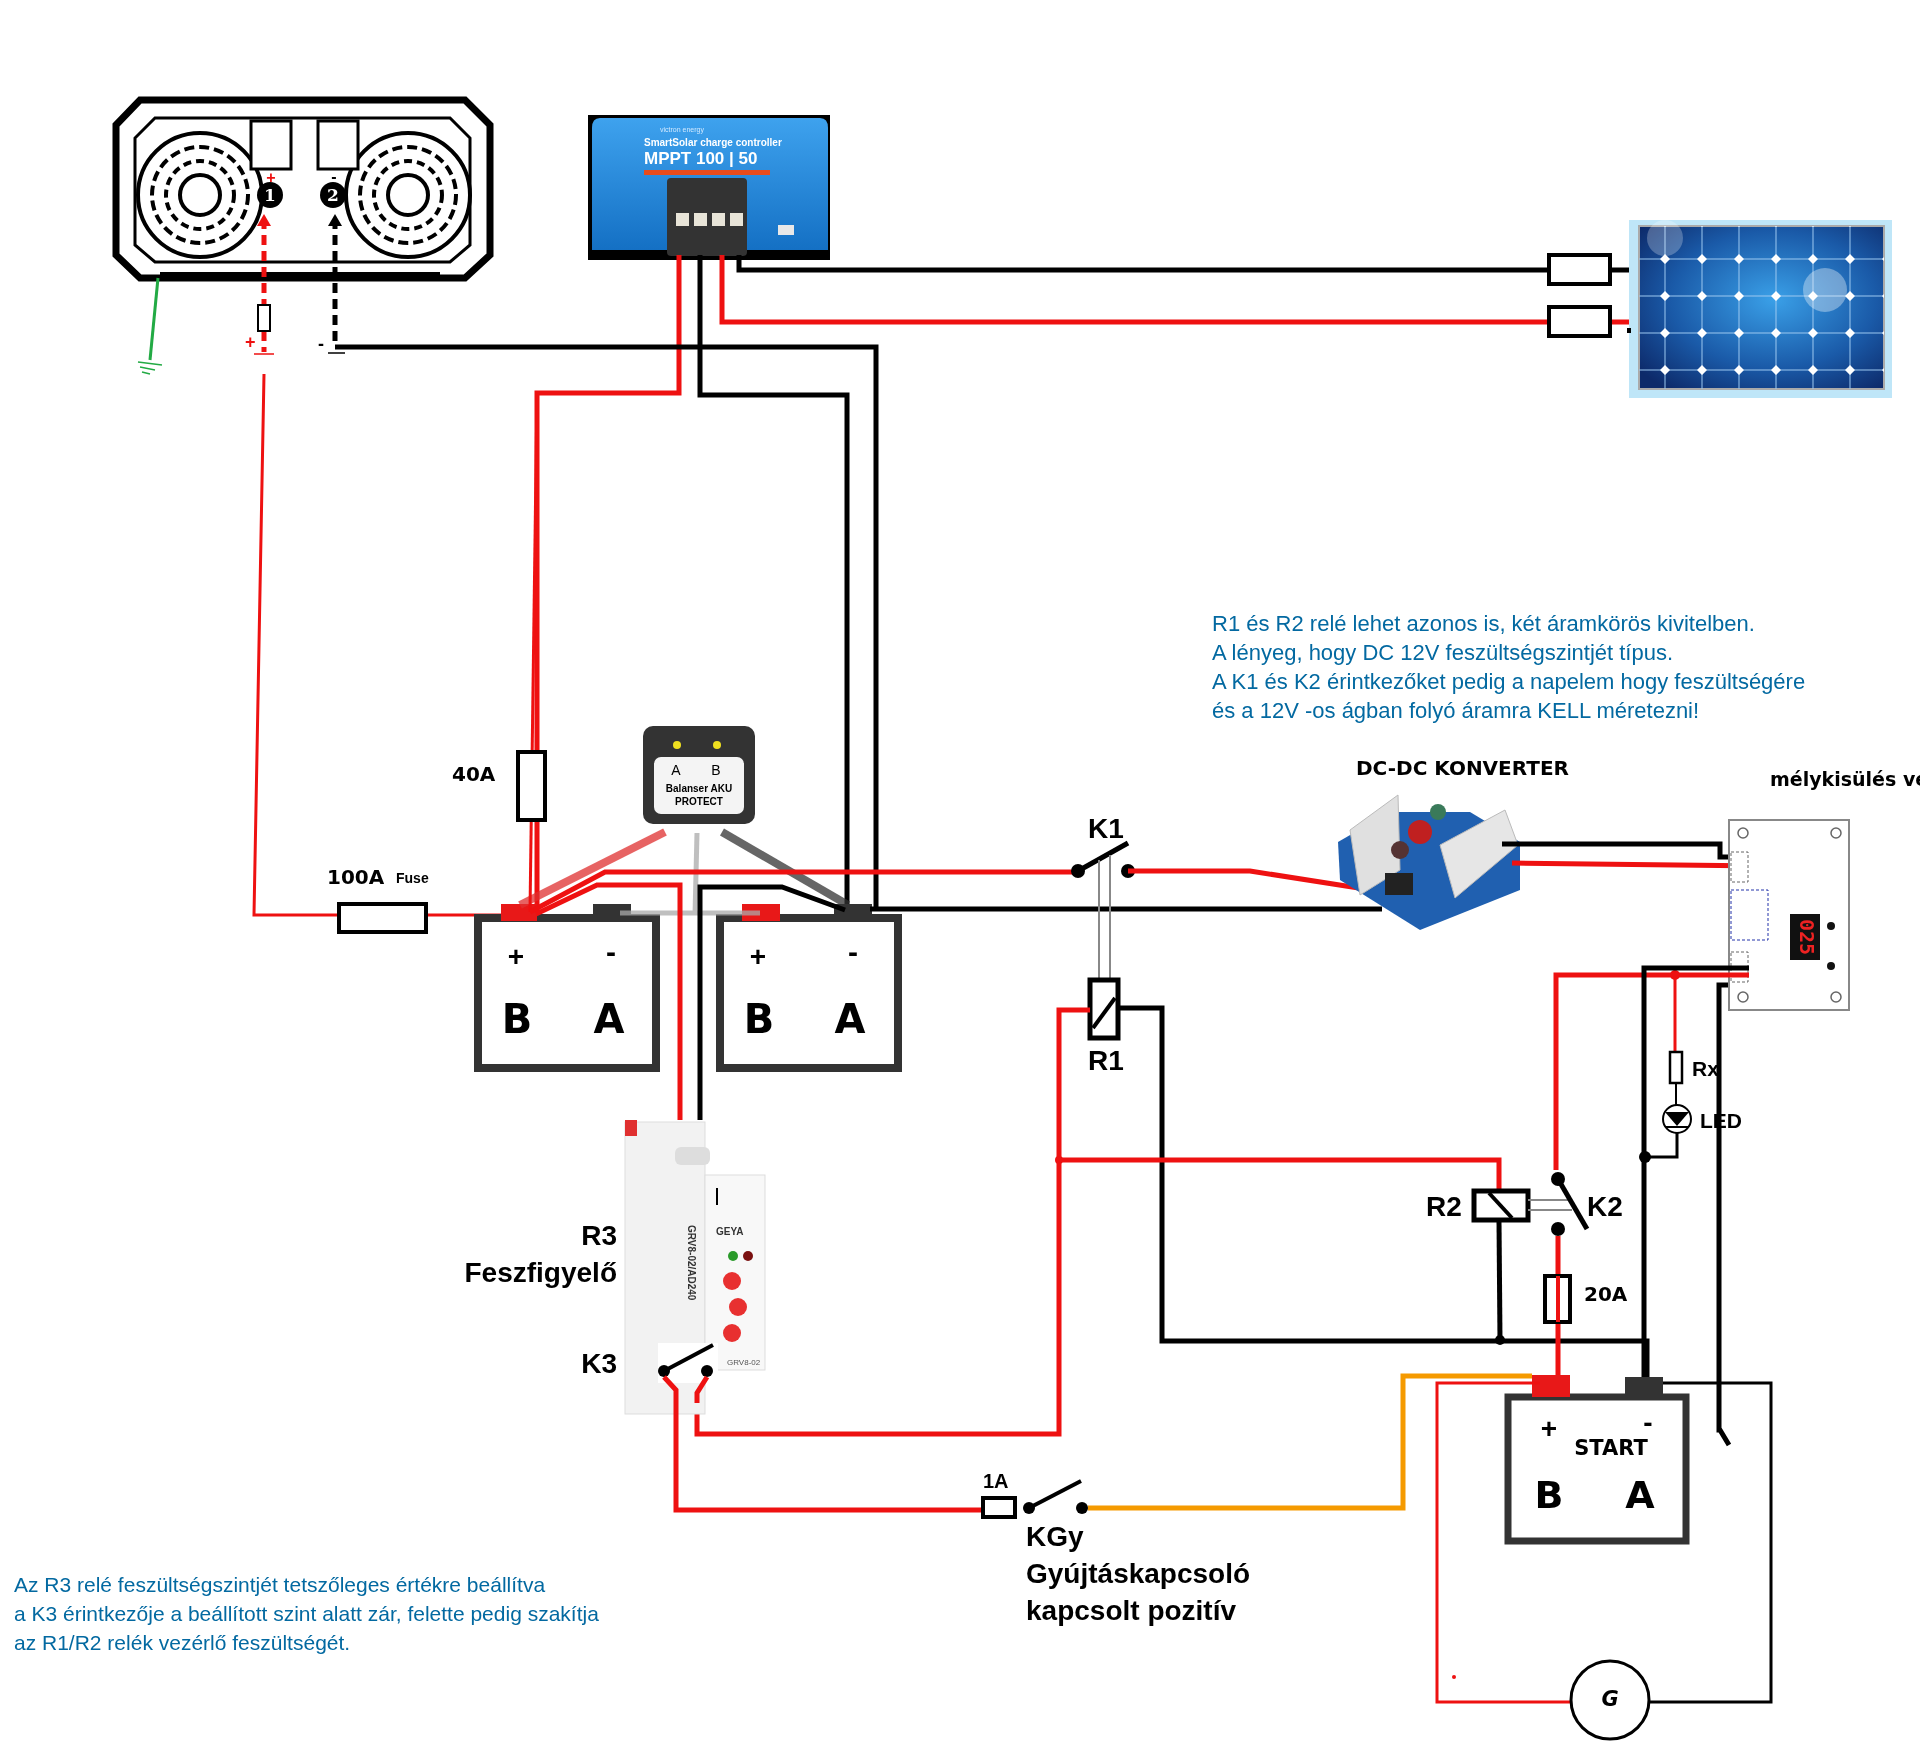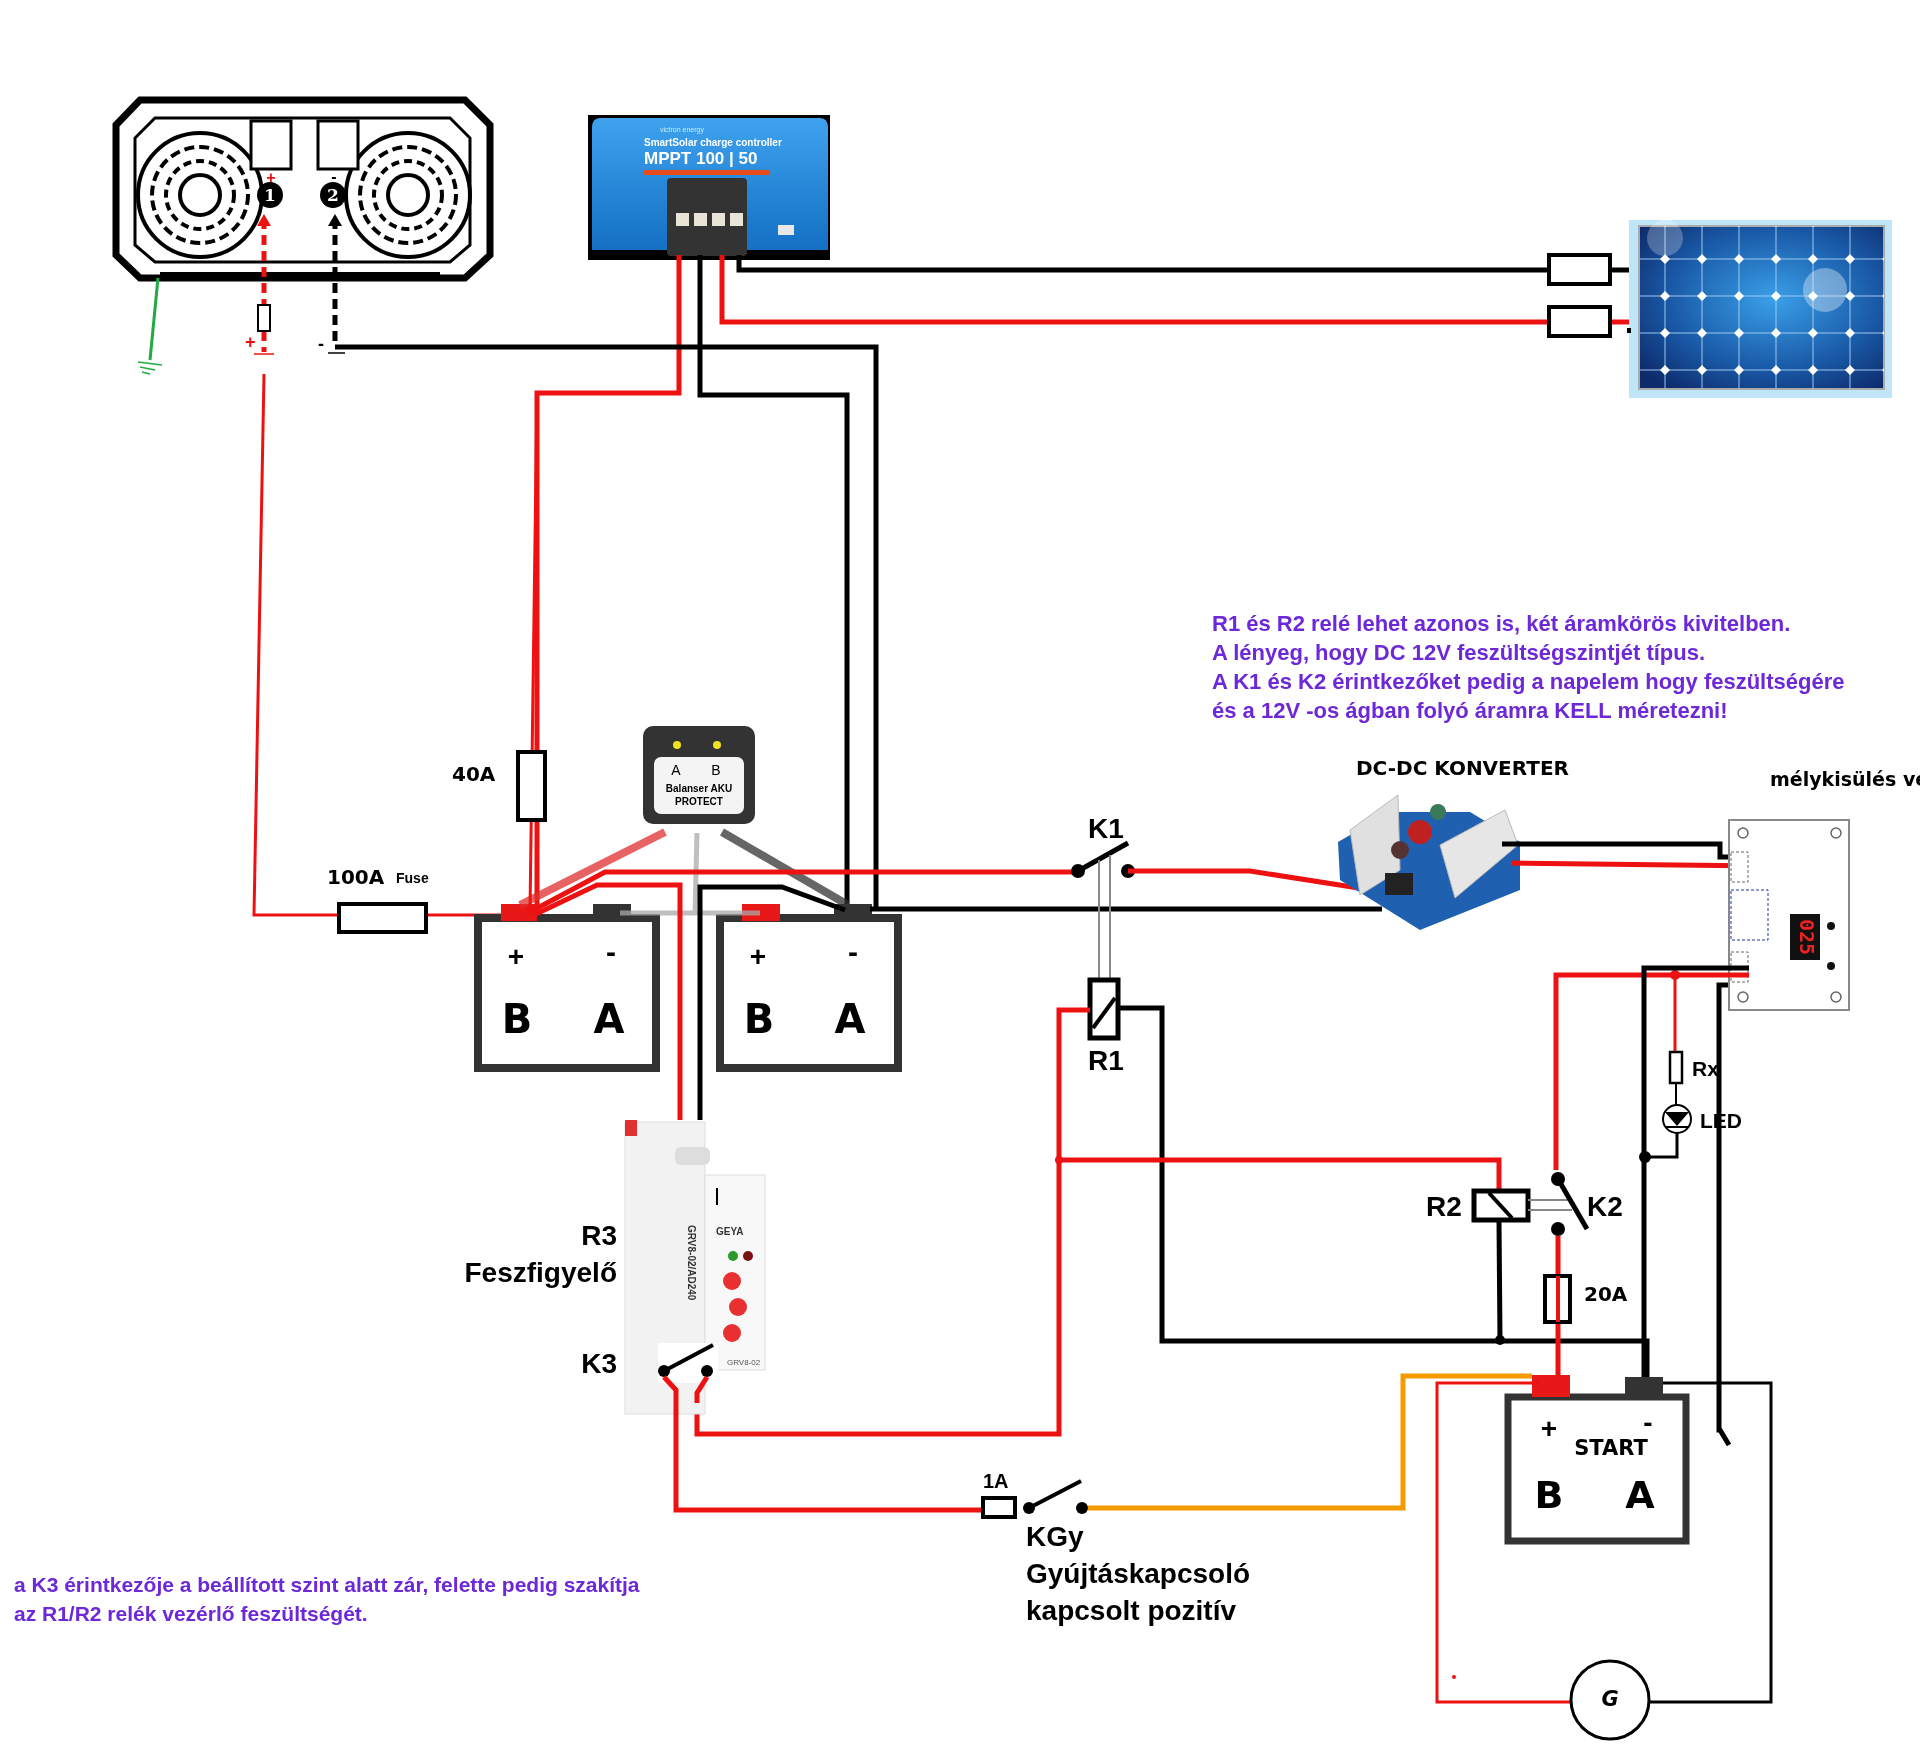--- a/index.html
+++ b/index.html
@@ -1,22 +1,22 @@
 <!DOCTYPE html>
 <html><head>
 <meta charset="utf-8">
 <style>
   html, body { margin:0; padding:0; background:#ffffff; }
   body { width:1920px; height:1751px; position:relative; overflow:hidden;
          font-family:"Liberation Sans", sans-serif; }
   svg { position:absolute; left:0; top:0; }
   .lbl { font-family:"Liberation Sans", sans-serif; font-weight:bold; fill:#000; }
   .comic { font-family:"DejaVu Sans", sans-serif; font-weight:bold; fill:#000; }
-  .note { position:absolute; font-family:"Liberation Sans", sans-serif; font-weight:bold;
-          color:#6d28d9; line-height:29px; }
+  .note { position:absolute; font-family:"Liberation Sans", sans-serif; font-weight:normal;
+          color:#0369a1; line-height:29px; }
   .note div { white-space:nowrap; }
   .wR { stroke:#ee1111; stroke-width:5; fill:none; }
   .wRt { stroke:#ee1111; stroke-width:3; fill:none; }
   .wK { stroke:#000; stroke-width:5; fill:none; }
   .wKt { stroke:#000; stroke-width:3; fill:none; }
   .wO { stroke:#f59a00; stroke-width:5; fill:none; }
   .fuse { fill:#fff; stroke:#000; stroke-width:4; }
 </style>
 </head>
 <body>
@@ -310,16 +310,17 @@
 </svg>
 
 <div class="note" style="left:1212px; top:609px; font-size:22px;">
   <div>R1 és R2 relé lehet azonos is, két áramkörös kivitelben.</div>
   <div>A lényeg, hogy DC 12V feszültségszintjét típus.</div>
   <div>A K1 és K2 érintkezőket pedig a napelem hogy feszültségére</div>
   <div>és a 12V -os ágban folyó áramra KELL méretezni!</div>
 </div>
 
 <div class="note" style="left:14px; top:1570px; font-size:21px; line-height:29px;">
+  <div>Az R3 relé feszültségszintjét tetszőleges értékre beállítva</div>
   <div>a K3 érintkezője a beállított szint alatt zár, felette pedig szakítja</div>
   <div>az R1/R2 relék vezérlő feszültségét.</div>
   <div style="height:29px"></div>
 </div>
 
 </body></html>

